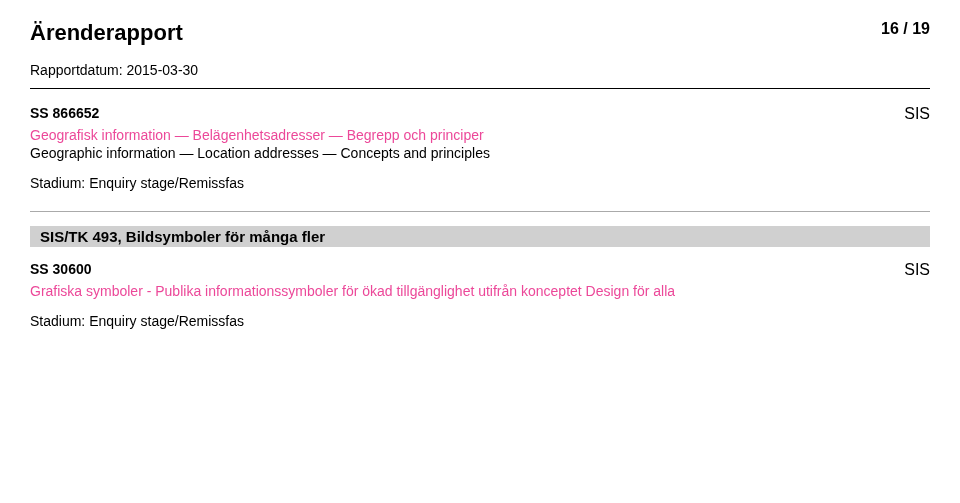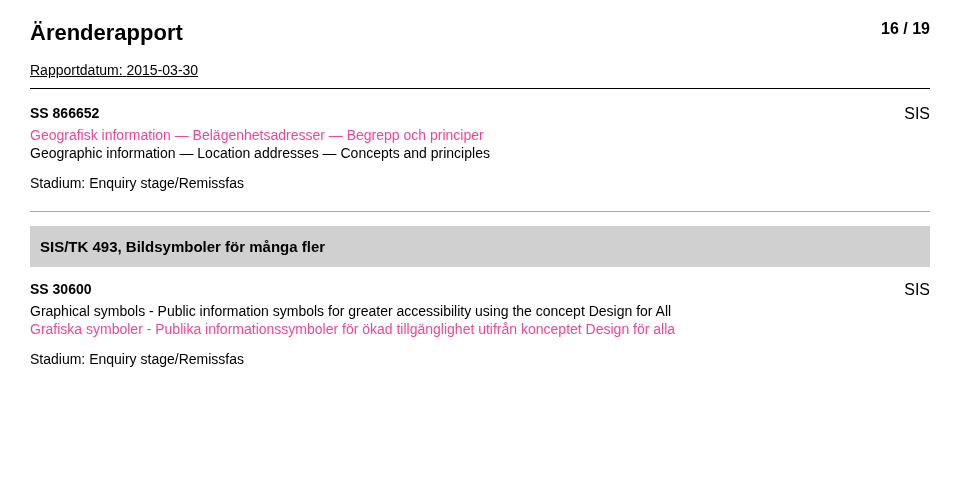--- a/index.html
+++ b/index.html
@@ -32,21 +32,20 @@
 
     .page-number {
       font-size: 16px;
       font-weight: bold;
       color: #000;
     }
 
     .report-date {
       font-size: 14px;
       margin-bottom: 10px;
-      text-decoration: underline;
     }
 
     hr.divider {
       border: none;
       border-top: 1.5px solid #000;
       margin-bottom: 16px;
     }
 
     .entry-block {
       margin-bottom: 20px;
@@ -81,21 +80,21 @@
     }
 
     .entry-status {
       font-size: 14px;
       margin-top: 14px;
       color: #000;
     }
 
     .section-header {
       background-color: #d0d0d0;
-      padding: 12px 10px;
+      padding: 2px 10px;
       font-weight: bold;
       font-size: 15px;
       margin-bottom: 14px;
       margin-top: 10px;
     }
 
     hr.section-divider {
       border: none;
       border-top: 1px solid #aaa;
       margin-bottom: 14px;
@@ -133,19 +132,18 @@
 
 <div class="section-header">
   <span>SIS/TK 493, Bildsymboler för många fler</span>
 </div>
 
 <div class="entry-block">
   <div class="entry-header">
     <span class="entry-id">SS 30600</span>
     <span class="entry-org">SIS</span>
   </div>
-  <div class="entry-title-english">Graphical symbols - Public information symbols for greater accessibility using the concept Design for All</div>
   <div class="entry-title-swedish">Grafiska symboler - Publika informationssymboler för ökad tillgänglighet utifrån konceptet Design för alla</div>
   <div class="entry-status">
     <span>Stadium:</span>
     <span>Enquiry stage/Remissfas</span>
   </div>
 </div>
 
 </body></html>

